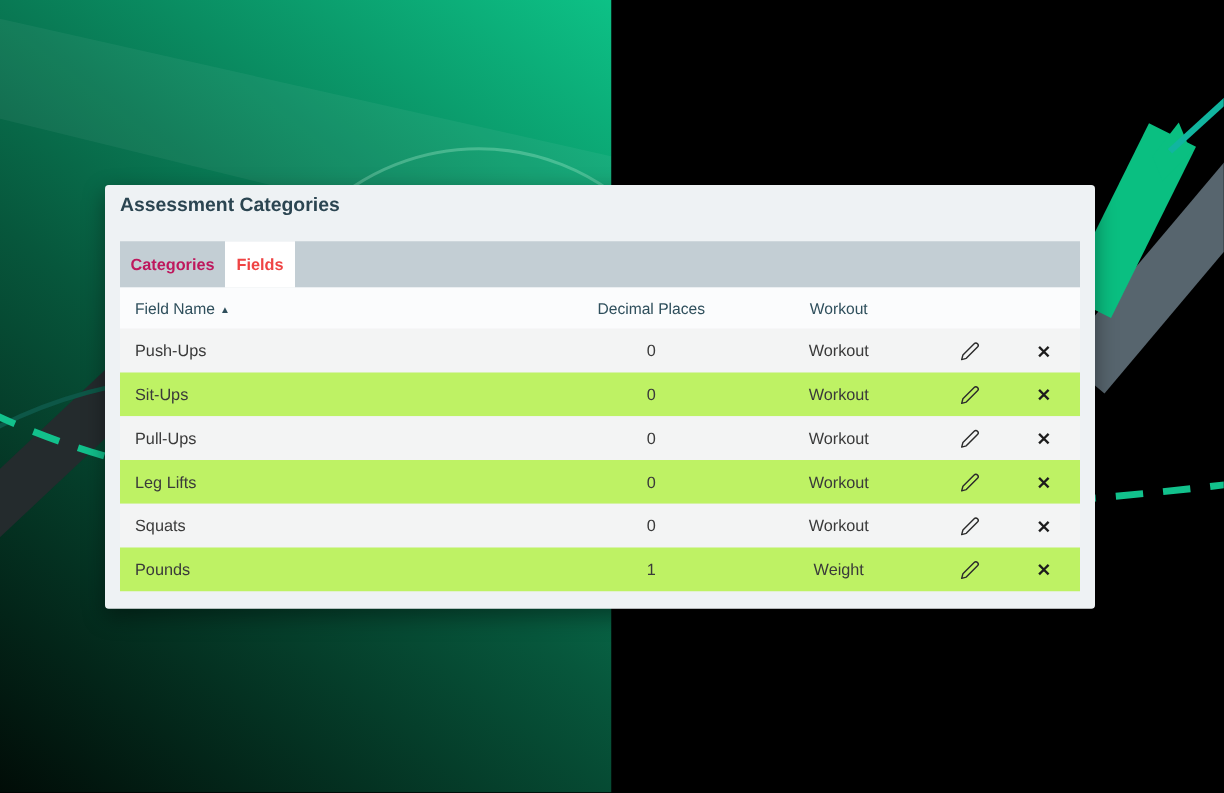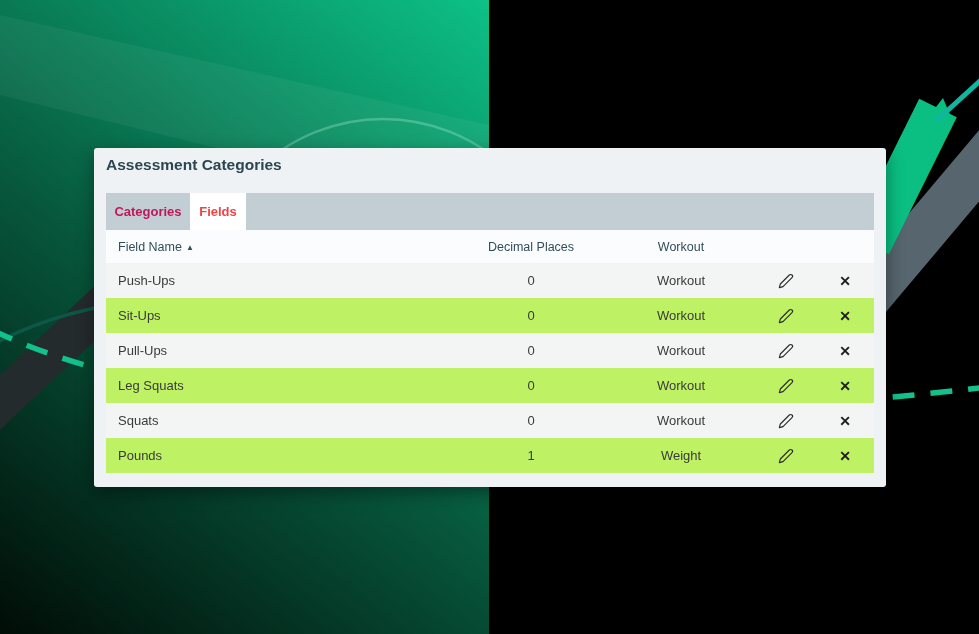--- a/index.html
+++ b/index.html
@@ -5,21 +5,21 @@
   html,body{margin:0;padding:0;}
   body{
     width:979px;height:634px;position:relative;overflow:hidden;
     background:#000;
     font-family:"Liberation Sans","DejaVu Sans",sans-serif;
   }
   
   .bg-art{position:absolute;inset:0;width:979px;height:634px;display:block;}
   
   .card{
-    position:absolute;left:94px;top:148px;width:792px;height:339px;
+    position:absolute;left:84px;top:148px;width:792px;height:339px;
     background:#eef2f4;border-radius:3px;
     box-shadow:0 6px 18px rgba(0,0,0,.40);
     box-sizing:border-box;padding:8px 12px 14px 12px;
   }
   .card-title{
     font-size:15.5px;font-weight:bold;color:#2b4551;
     line-height:18px;margin:0 0 19px 0;
   }
   .tab-strip{
     display:flex;height:37px;background:#c3ced4;align-items:stretch;
@@ -139,21 +139,21 @@
       <svg class="pencil-svg" viewBox="0 0 24 24" xmlns="http://www.w3.org/2000/svg">
         <path d="M17 3a2.828 2.828 0 1 1 4 4L7.5 20.5 2 22l1.5-5.5L17 3z"></path>
       </svg>
     </button>
     <button class="icon-btn">
       <span class="close-glyph">✕</span>
     </button>
   </div>
 
   <div class="trow">
-    <div class="td td-name">Leg Squats</div>
+    <div class="td td-name">Leg Lifts</div>
     <div class="td td-center">0</div>
     <div class="td td-center">Workout</div>
     <button class="icon-btn">
       <svg class="pencil-svg" viewBox="0 0 24 24" xmlns="http://www.w3.org/2000/svg">
         <path d="M17 3a2.828 2.828 0 1 1 4 4L7.5 20.5 2 22l1.5-5.5L17 3z"></path>
       </svg>
     </button>
     <button class="icon-btn">
       <span class="close-glyph">✕</span>
     </button>

